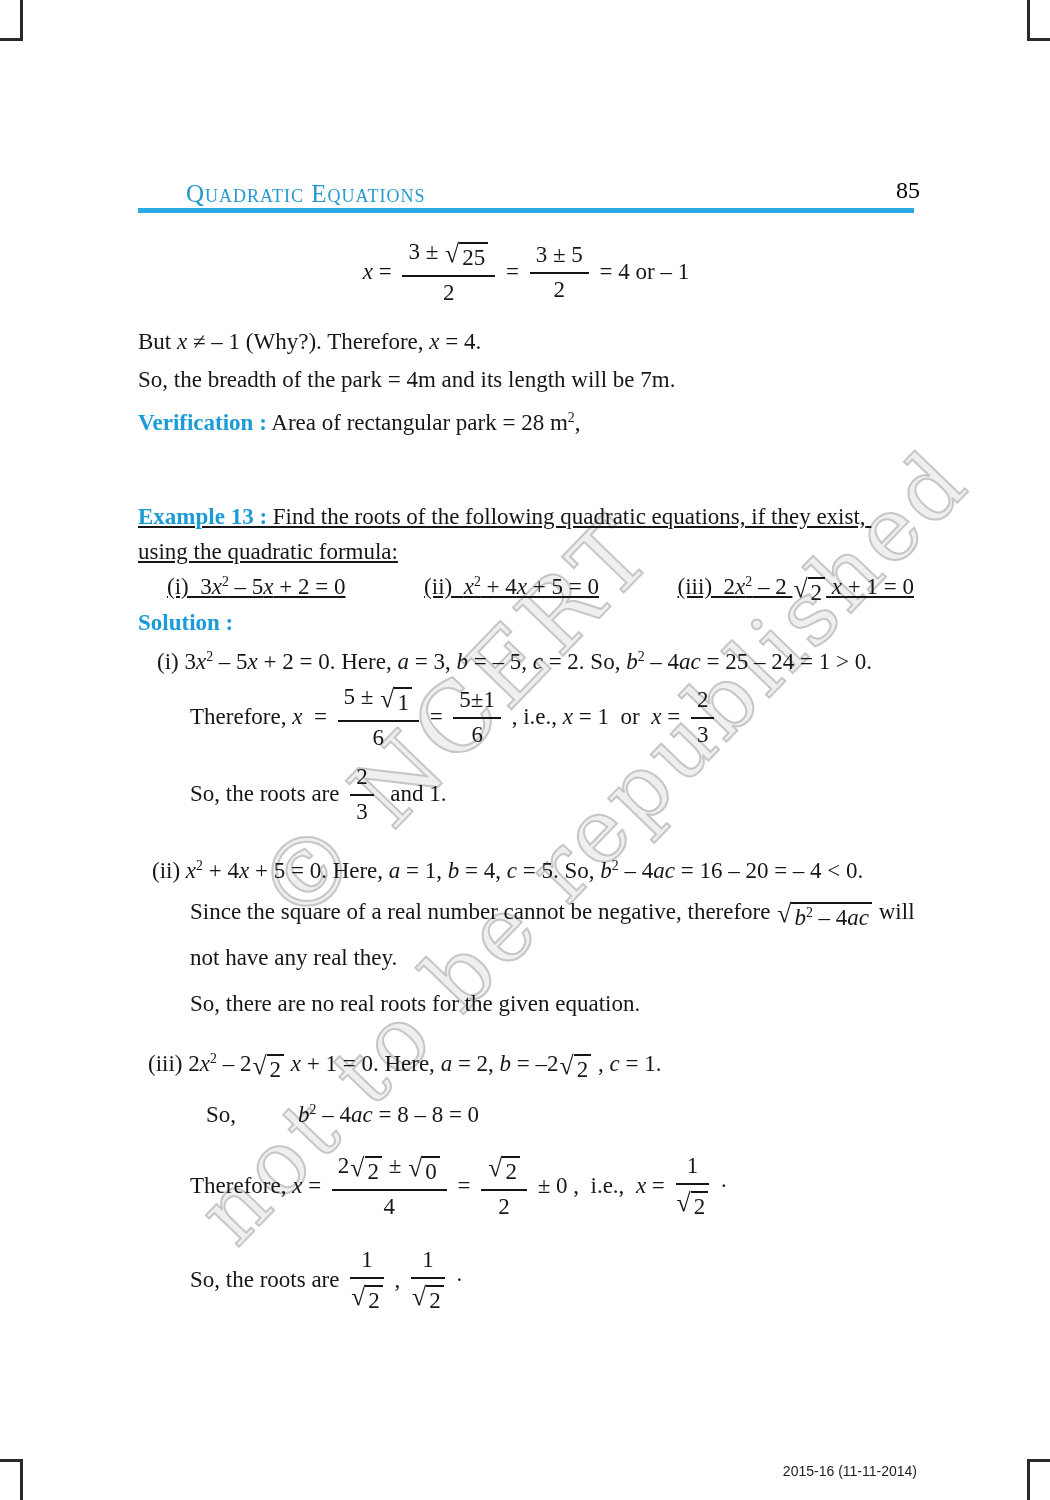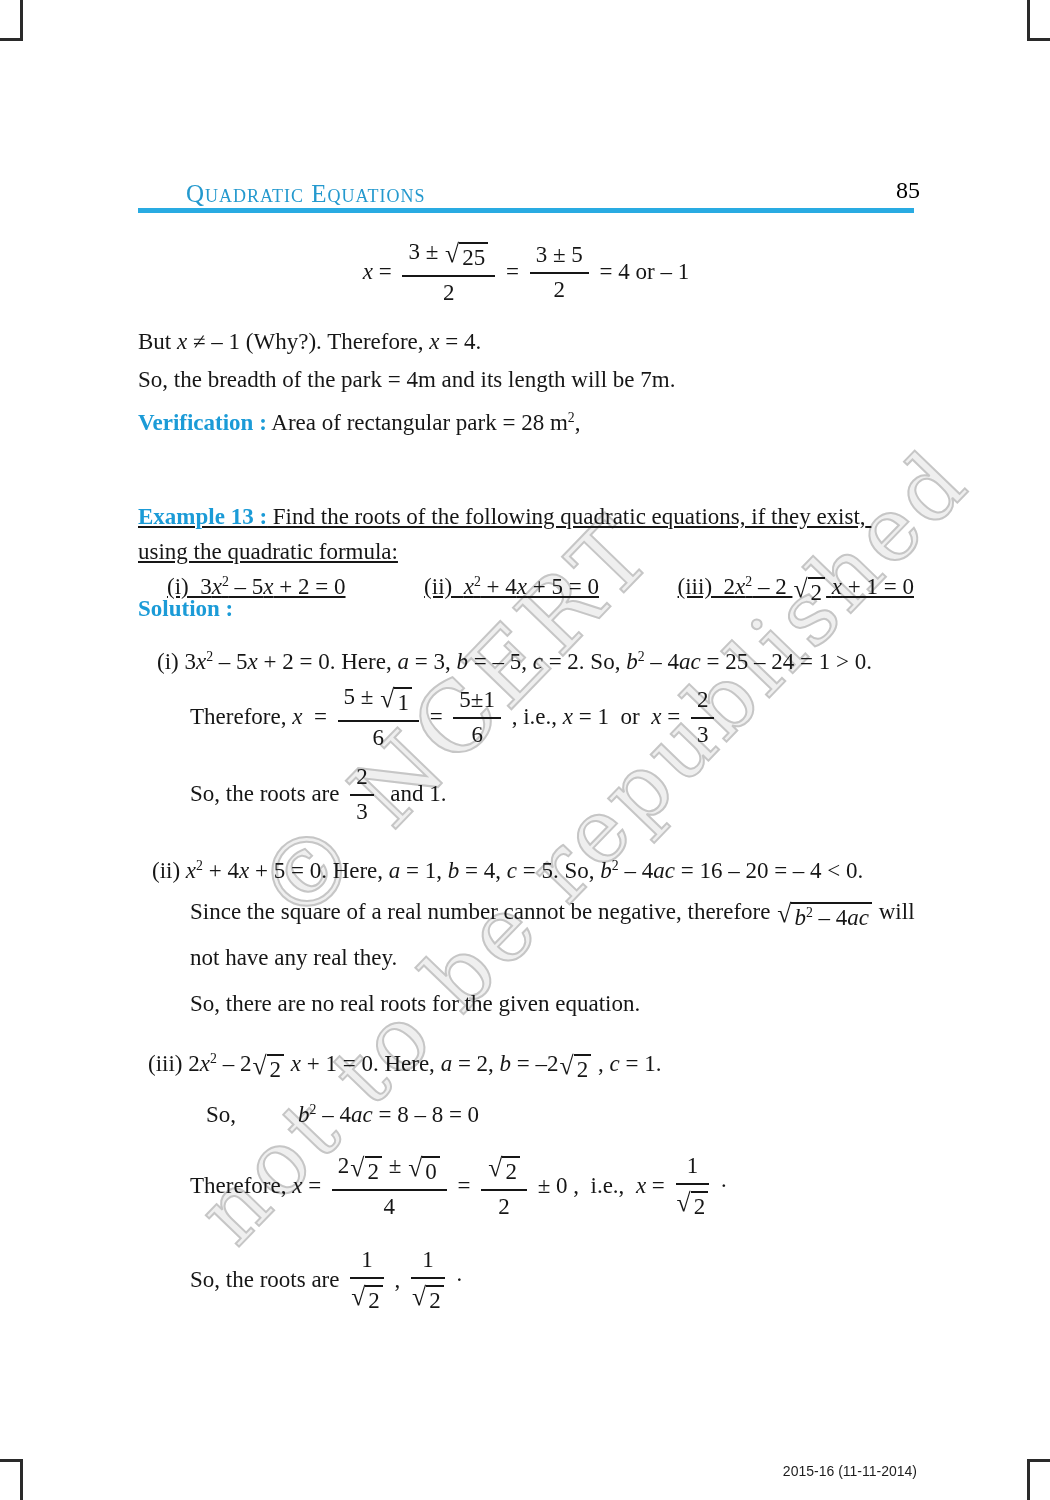--- a/index.html
+++ b/index.html
@@ -86,21 +86,21 @@
   <div class="line" style="left:138px;top:402px;"><span class="lbl">Verification :</span><span class="t"> Area of rectangular park = 28 m</span><span class="sup">2</span><span class="t">,</span></div>
 
   <div class="line" style="left:138px;top:499px;width:780px;line-height:35px;text-decoration:underline;"><span class="lbl">Example 13 :</span><span class="t"> Find the roots of the following quadratic equations, if they exist, using the quadratic formula:</span></div>
 
   <div class="items">
     <span class="item"><span class="t">(i)  3</span><span class="iv">x</span><span class="sup">2</span><span class="t"> – 5</span><span class="iv">x</span><span class="t"> + 2 = 0</span></span>
     <span class="item"><span class="t">(ii)  </span><span class="iv">x</span><span class="sup">2</span><span class="t"> + 4</span><span class="iv">x</span><span class="t"> + 5 = 0</span></span>
     <span class="item"><span class="t">(iii)  2</span><span class="iv">x</span><span class="sup">2</span><span class="t"> – 2 </span><span class="sqrt"><span class="rsign">√</span><span class="rbody"><span class="t">2</span></span></span><span class="t"> </span><span class="iv">x</span><span class="t"> + 1 = 0</span></span>
   </div>
 
-  <div class="line" style="left:138px;top:593px;"><span class="lbl">Solution :</span></div>
+  <div class="line" style="left:138px;top:607px;"><span class="lbl">Solution :</span></div>
 
   <div class="line" style="left:157px;top:641px;"><span class="t">(i) 3</span><span class="iv">x</span><span class="sup">2</span><span class="t"> – 5</span><span class="iv">x</span><span class="t"> + 2 = 0. Here, </span><span class="iv">a</span><span class="t"> = 3, </span><span class="iv">b</span><span class="t"> = – 5, </span><span class="iv">c</span><span class="t"> = 2. So, </span><span class="iv">b</span><span class="sup">2</span><span class="t"> – 4</span><span class="iv">ac</span><span class="t"> = 25 – 24 = 1 &gt; 0.</span></div>
   <div class="mathline" style="left:190px;top:683px;">
       <span class="t">Therefore, </span>
       <span class="iv">x</span>
       <span class="t">  = </span>
       <span class="frac">
         <span class="num"><span class="t">5 ± </span><span class="sqrt"><span class="rsign">√</span><span class="rbody"><span class="t">1</span></span></span></span>
         <span class="den"><span class="t">6</span></span>
       </span>

